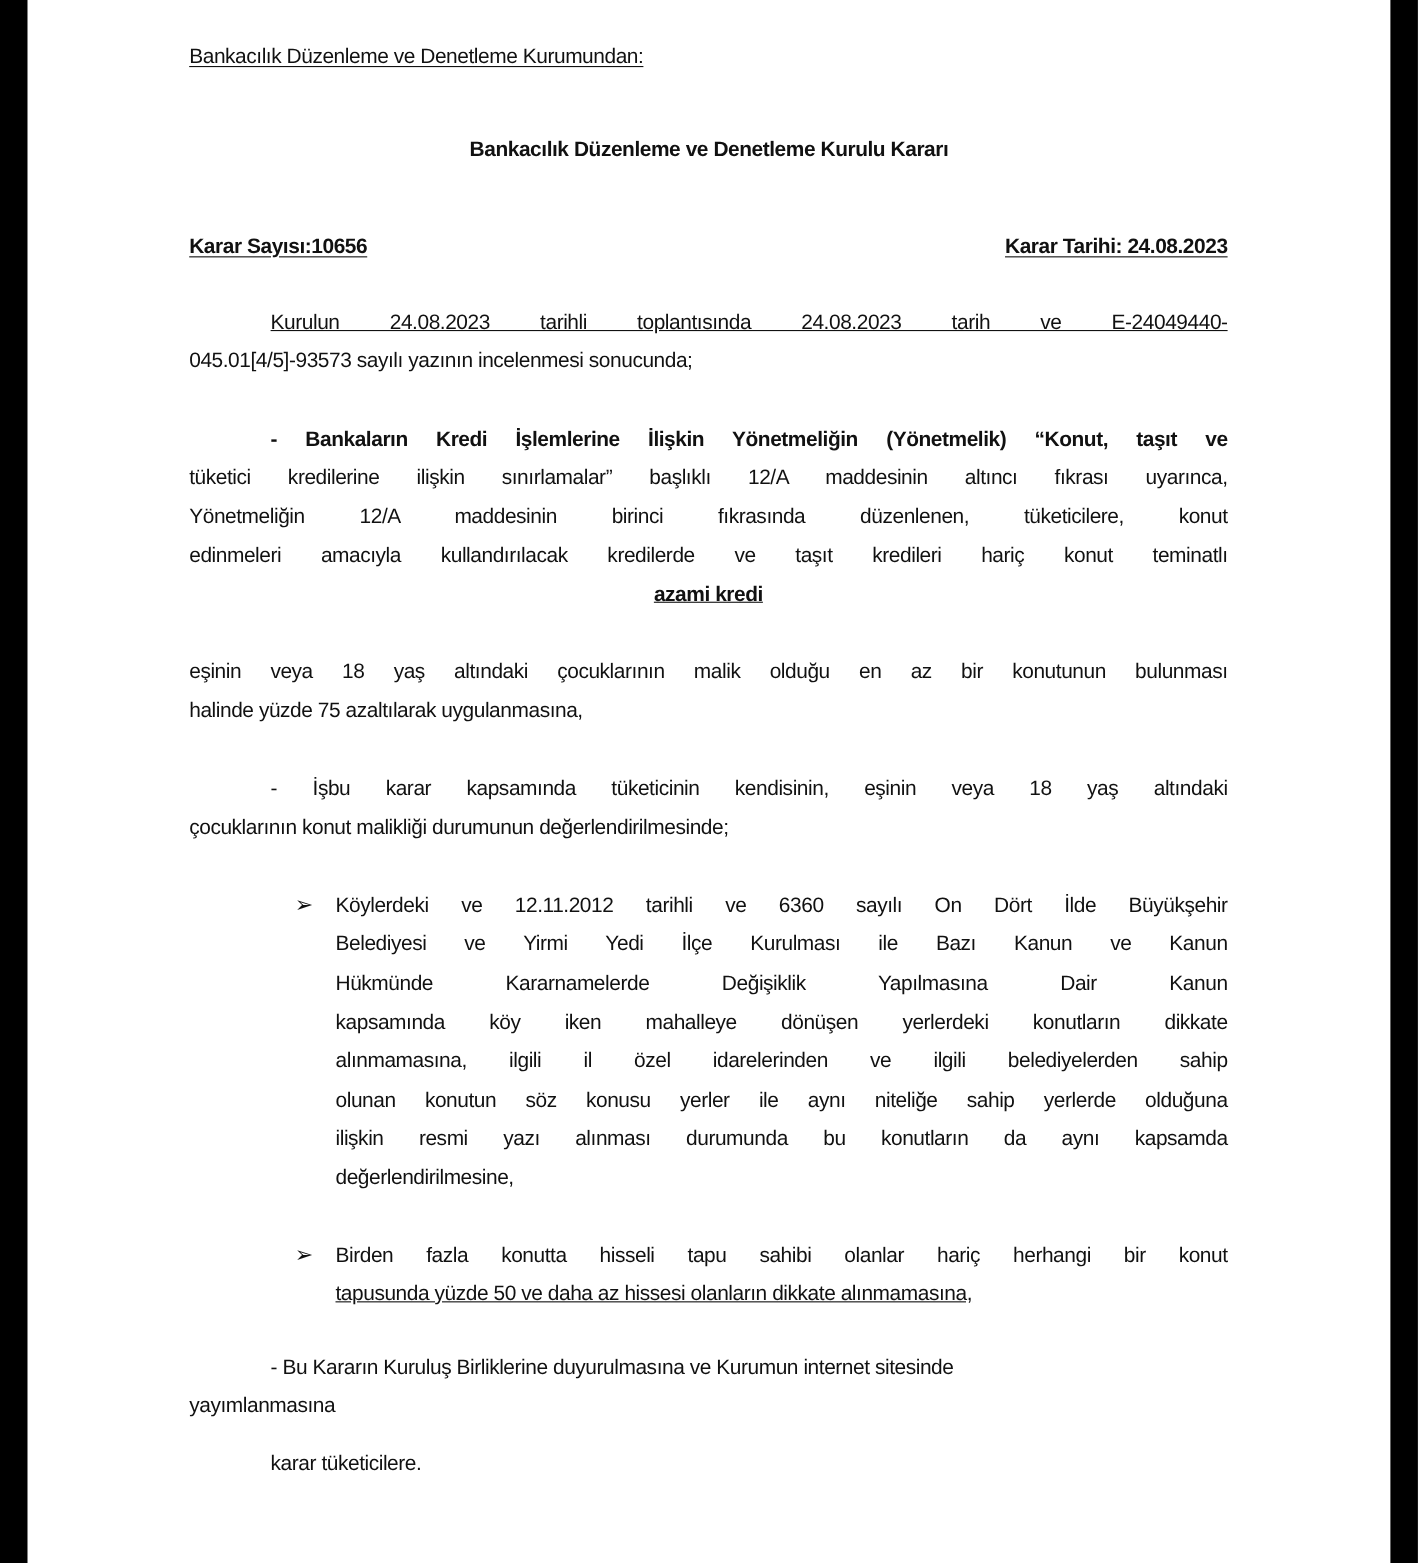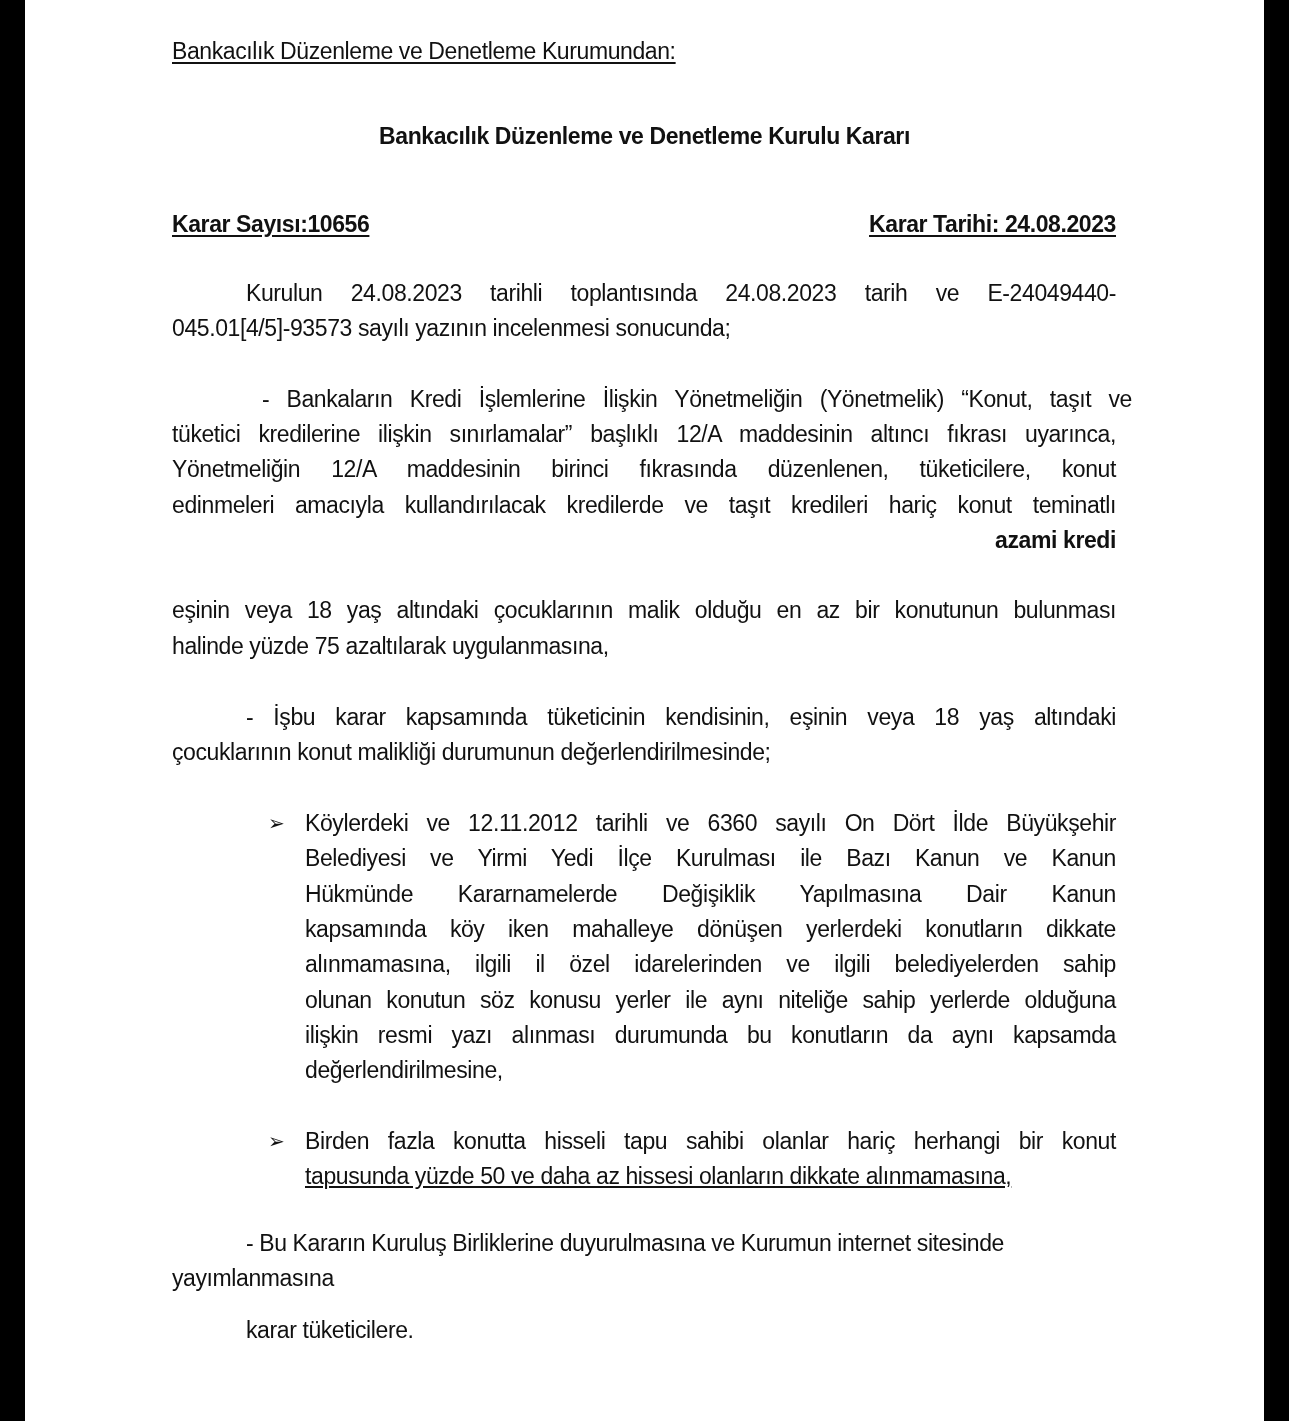--- a/index.html
+++ b/index.html
@@ -8,43 +8,43 @@
     position: relative; overflow: hidden;
     font-family: "Liberation Sans", sans-serif;
     color: #111;
   }
   .page {
     position: absolute; left: 25px; top: 0; width: 1239px; height: 1421px;
     background: #fff;
   }
   .u { text-decoration: underline; text-underline-offset: 3px; }
   .b { font-weight: bold; }
-  .line { position: absolute; height: 35.5px; font-size: 23px; line-height: 35.5px; }
-  .jl { display: flex; justify-content: flex-end; white-space: nowrap; }
+  .line { position: absolute; height: 35.5px; font-size: 19px; line-height: 35.5px; }
+  .jl { display: flex; justify-content: center; white-space: nowrap; text-decoration: underline; }
   .arrow { position: absolute; font-size: 20px; line-height: 35.5px; }
 </style>
 </head>
 <body>
 
 <div class="page">
 
   <div class="line u" style="left: 147px; top: 34px; letter-spacing: -0.4px;">Bankacılık Düzenleme ve Denetleme Kurumundan:</div>
   <div class="line b" style="left: 0px; width: 1239px; text-align: center; top: 119px; letter-spacing: -0.4px;">Bankacılık Düzenleme ve Denetleme Kurulu Kararı</div>
   <div class="line b u" style="left: 147px; top: 207px; letter-spacing: -0.4px;">Karar Sayısı:10656</div>
   <div class="line b u" style="right: 148px; top: 207px; letter-spacing: -0.4px; margin-left: 13px;">Karar Tarihi: 24.08.2023</div>
 
   <div>
     <div class="line jl" style="left: 221px; width: 870px; top: 276px; letter-spacing: -0.4px;">
       <span style="display:block;width:100%;text-align:justify;text-align-last:justify;white-space:normal;">Kurulun 24.08.2023 tarihli toplantısında 24.08.2023 tarih ve E-24049440-</span>
     </div>
     <div class="line" style="left: 147px; top: 311px; letter-spacing: -0.4px;">045.01[4/5]-93573 sayılı yazının incelenmesi sonucunda;</div>
   </div>
 
   <div>
-    <div class="line" style="left: 237px; width: 870px; top: 382px; text-align: justify; text-align-last: justify; letter-spacing: -0.4px;">- Bankaların Kredi İşlemlerine İlişkin Yönetmeliğin (Yönetmelik) “Konut, taşıt ve</div>
+    <div class="line" style="left: 221px; width: 870px; top: 382px; text-align: justify; text-align-last: justify; letter-spacing: -0.4px; font-weight: bold;">- Bankaların Kredi İşlemlerine İlişkin Yönetmeliğin (Yönetmelik) “Konut, taşıt ve</div>
     <div class="line" style="left: 147px; width: 944px; top: 417px; text-align: justify; text-align-last: justify; letter-spacing: -0.4px;">tüketici kredilerine ilişkin sınırlamalar” başlıklı 12/A maddesinin altıncı fıkrası uyarınca,</div>
     <div class="line" style="left: 147px; width: 944px; top: 452px; text-align: justify; text-align-last: justify; letter-spacing: -0.4px;">Yönetmeliğin 12/A maddesinin birinci fıkrasında düzenlenen, tüketicilere, konut</div>
     <div class="line" style="left: 147px; width: 944px; top: 488px; text-align: justify; text-align-last: justify; letter-spacing: -0.4px;">edinmeleri amacıyla kullandırılacak kredilerde ve taşıt kredileri hariç konut teminatlı</div>
     <div class="line jl" style="left: 147px; width: 944px; top: 523px; letter-spacing: -0.4px;">
       <span class="b">azami kredi</span>
     </div>
     <div class="line jl" style="left: 147px; width: 944px; top: 558px; letter-spacing: -0.4px;">
     </div>
     <div class="line" style="left: 147px; width: 944px; top: 593px; text-align: justify; text-align-last: justify; letter-spacing: -0.4px;">eşinin veya 18 yaş altındaki çocuklarının malik olduğu en az bir konutunun bulunması</div>
     <div class="line" style="left: 147px; top: 629px; letter-spacing: -0.4px;">halinde yüzde 75 azaltılarak uygulanmasına,</div>

